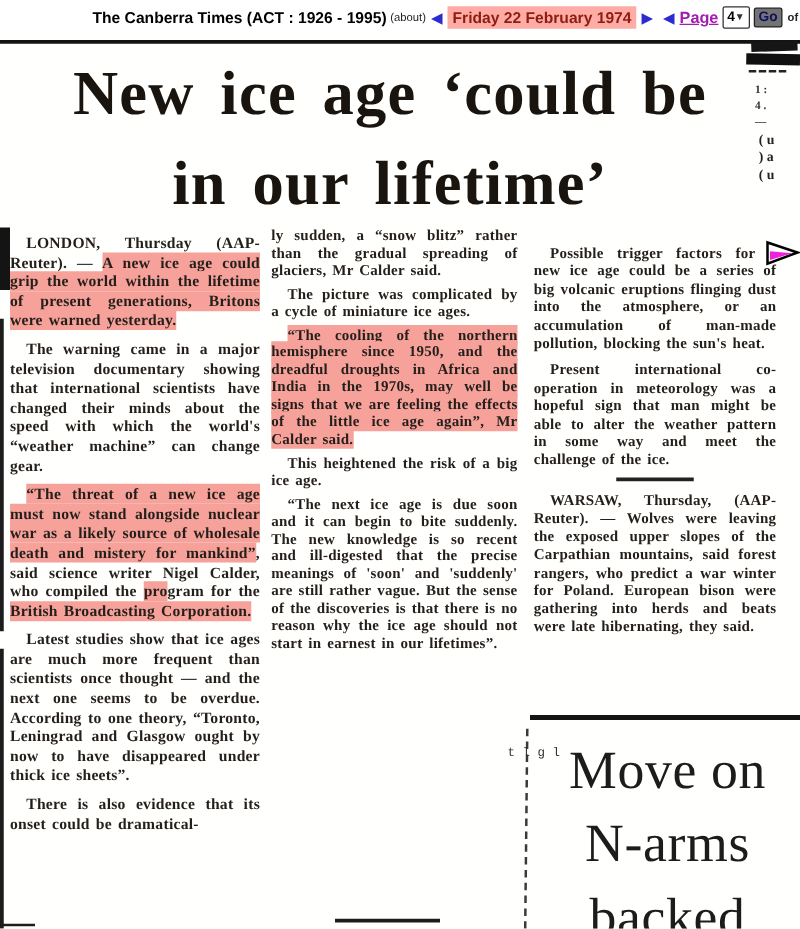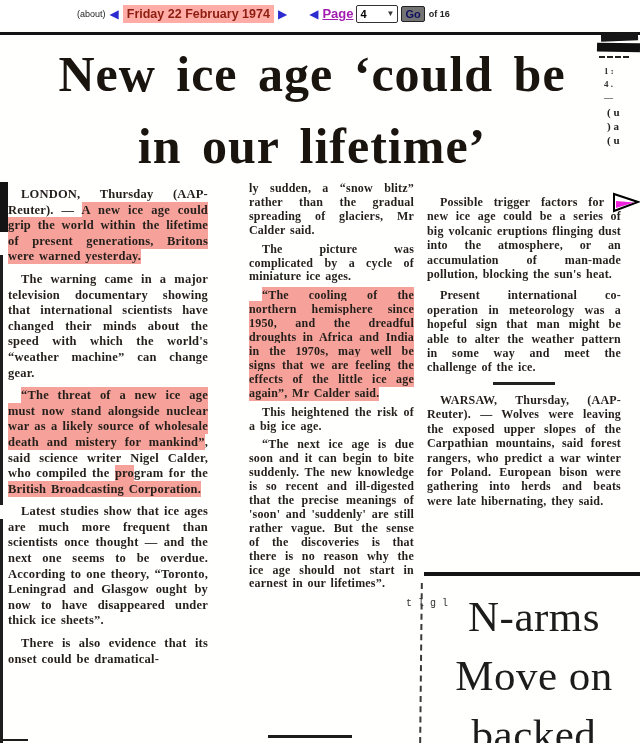--- a/index.html
+++ b/index.html
@@ -30,21 +30,21 @@
 
   .headline { position:absolute; top:11px; left:12px; width:600px; text-align:center;
     font-weight:bold; font-size:50px; line-height:72px; color:#1a140f; letter-spacing:1px; word-spacing:7px; }
 
   .col { position:absolute; text-align:justify; font-weight:bold; }
   .col p { text-indent:13px; letter-spacing:0.2px; word-spacing:1.5px; }
   .col p.noind { text-indent:0; }
   .col1 { left:8px;  top:160px; width:200px; font-size:12.5px; line-height:15.6px; }
   .col1 p { margin-bottom:7px; }
   .col2 { left:217px; top:155px; width:197px; font-size:12px; line-height:13.9px; }
-  .col2 p { margin-bottom:5px;margin-left:32px; }
+  .col2 p { margin-bottom:5px; }
   .col3 { left:427px; top:168px; width:194px; font-size:12px; line-height:14.4px; }
   .col3 p { margin-bottom:7px; }
   .hl { background:#f6a29b; box-decoration-break:clone; -webkit-box-decoration-break:clone; padding:1px 0; }
   .inrule { width:62px; height:3px; background:#222; margin:4px auto 8px; }
 
   .thickrule { position:absolute; left:424px; top:545px; width:216px; height:4px; background:#141414; }
   .vdash { position:absolute; left:420px; top:556px; height:160px; width:0;
     border-left:2px dashed #3a3a3a; transform:rotate(0.6deg); }
   .secondary { position:absolute; left:428px; top:560px; width:212px; text-align:center;
     font-size:43px; line-height:59px; color:#1c1c1c; font-weight:normal; letter-spacing:0.5px; }
@@ -64,20 +64,21 @@
     font-weight:bold; white-space:pre; }
   .lchars { position:absolute; left:406px; top:560px; font-size:10px; line-height:33px; color:#333;font-family:Liberation Mono, monospace; }
   .nextarrow { position:absolute; left:612px; top:164px; width:28px; height:23px; cursor:pointer; }
 </style>
 </head>
 <body>
 
 <div class="app">
 
   <div class="toolbar">
+    <span class="nt-title">The Canberra Times (ACT : 1926 - 1995)</span>
     <span class="nt-about">(about)</span>
     <span class="arr">◀</span>
     <span class="datebox">Friday 22 February 1974</span>
     <span class="arr">▶</span>
     <span class="gap"></span>
     <span class="arr">◀</span>
     <span class="pglabel">Page</span>
     <span class="pagesel">
       <span>4</span>
       <span class="caret">▼</span>
@@ -112,22 +113,22 @@
     <div class="col col3">
         <p><span>Possible trigger factors for a new ice age could be a series of big volcanic eruptions flinging dust into the atmosphere, or an accumulation of man-made pollution, blocking the sun's heat.</span></p>
         <p><span>Present international co-operation in meteorology was a hopeful sign that man might be able to alter the weather pattern in some way and meet the challenge of the ice.</span></p>
         <div class="inrule"></div>
         <p><span>WARSAW, Thursday, (AAP-Reuter). — Wolves were leaving the exposed upper slopes of the Carpathian mountains, said forest rangers, who predict a war winter for Poland. European bison were gathering into herds and beats were late hibernating, they said.</span></p>
       </div>
 
     <div class="thickrule"></div>
     <div class="vdash"></div>
     <div class="secondary">
+        <div>Move on</div>
         <div>N-arms</div>
-        <div>Move on</div>
         <div>backed</div>
       </div>
     <div class="col2rule"></div>
 
     <div class="lbar"></div>
     <div class="lline1"></div>
     <div class="lline2"></div>
     <div class="lcorner"></div>
     <div class="smudge1"></div>
     <div class="smudge2"></div>

